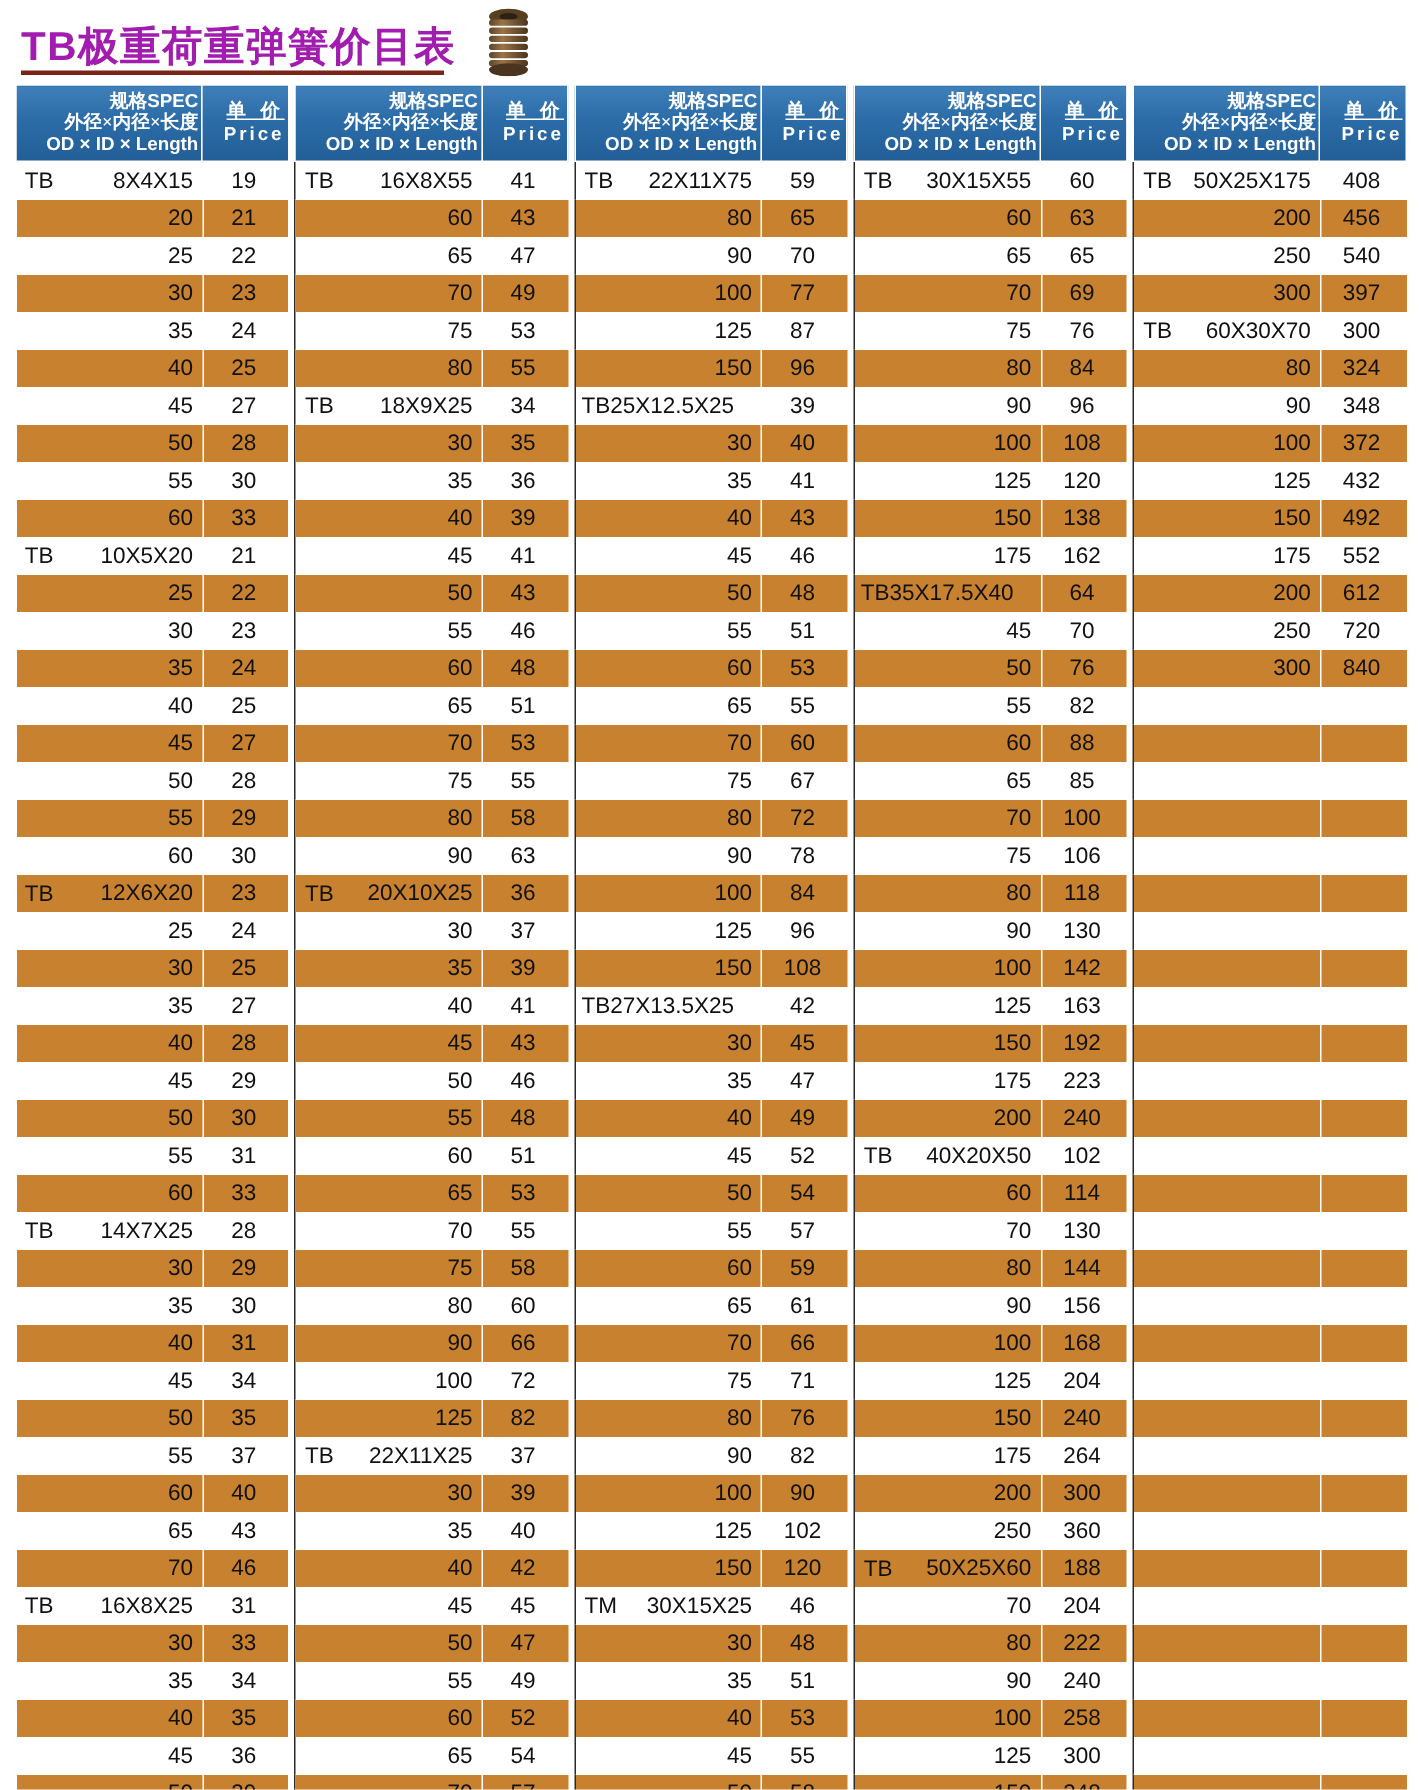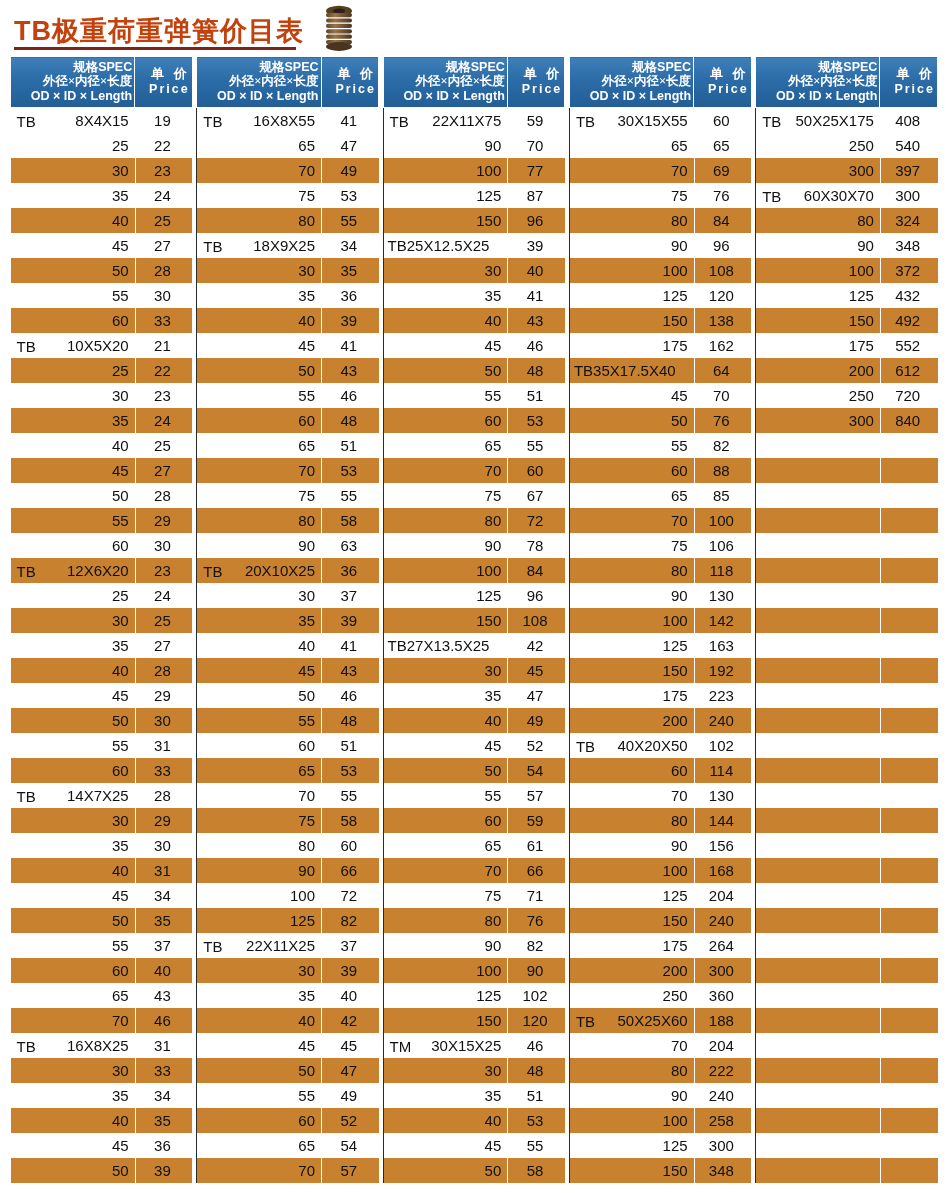--- a/index.html
+++ b/index.html
@@ -18,21 +18,21 @@
   
   .title-bar {
     position: relative;
     height: 56px;
     padding: 8px 0 0 14px;
     box-sizing: border-box;
   }
   .title-text {
     font-size: 27px;
     font-weight: bold;
-    color: #c2410c;
+    color: #a21caf;
     letter-spacing: 1px;
     display: inline-block;
     vertical-align: middle;
     line-height: 40px;
     text-shadow: 0 1px 0 rgba(255,255,255,0.6);
   }
   .title-underline {
     position: absolute;
     left: 14px;
     top: 47px;
@@ -78,21 +78,21 @@
     text-align: right;
     line-height: 1.15;
   }
   thead th.gapcell {
     background: #ffffff;
     border: none;
   }
   .h-spec-l1 { font-size: 12.5px; }
   .h-spec-l2 { font-size: 12.5px; font-family: Liberation Serif, serif; }
   .h-spec-l3 { font-size: 12.5px; }
-  .h-price-l1 { font-size: 13px; letter-spacing: 3px; }
+  .h-price-l1 { font-size: 13px; letter-spacing: 3px; text-decoration: underline; }
   .h-price-l2 { font-size: 12.5px; letter-spacing: 2px; }
 
   
   tbody td {
     height: 25px;
     font-size: 15px;
     color: #111111;
     padding: 0 6px 0 4px;
     border: none;
     white-space: nowrap;
@@ -244,20 +244,36 @@
           <td class="gapcell"></td>
           <td class="spec sep-left"><span class="lbl">TB</span><span class="sz">22X11X75</span></td>
           <td class="price">59</td>
           <td class="gapcell"></td>
           <td class="spec sep-left"><span class="lbl">TB</span><span class="sz">30X15X55</span></td>
           <td class="price">60</td>
           <td class="gapcell"></td>
           <td class="spec sep-left"><span class="lbl">TB</span><span class="sz">50X25X175</span></td>
           <td class="price">408</td>
         </tr>
+        <tr class="alt">
+          <td class="spec"><span class="sz">20</span></td>
+          <td class="price">21</td>
+          <td class="gapcell"></td>
+          <td class="spec sep-left"><span class="sz">60</span></td>
+          <td class="price">43</td>
+          <td class="gapcell"></td>
+          <td class="spec sep-left"><span class="sz">80</span></td>
+          <td class="price">65</td>
+          <td class="gapcell"></td>
+          <td class="spec sep-left"><span class="sz">60</span></td>
+          <td class="price">63</td>
+          <td class="gapcell"></td>
+          <td class="spec sep-left"><span class="sz">200</span></td>
+          <td class="price">456</td>
+        </tr>
         <tr class="plain">
           <td class="spec"><span class="sz">25</span></td>
           <td class="price">22</td>
           <td class="gapcell"></td>
           <td class="spec sep-left"><span class="sz">65</span></td>
           <td class="price">47</td>
           <td class="gapcell"></td>
           <td class="spec sep-left"><span class="sz">90</span></td>
           <td class="price">70</td>
           <td class="gapcell"></td>

